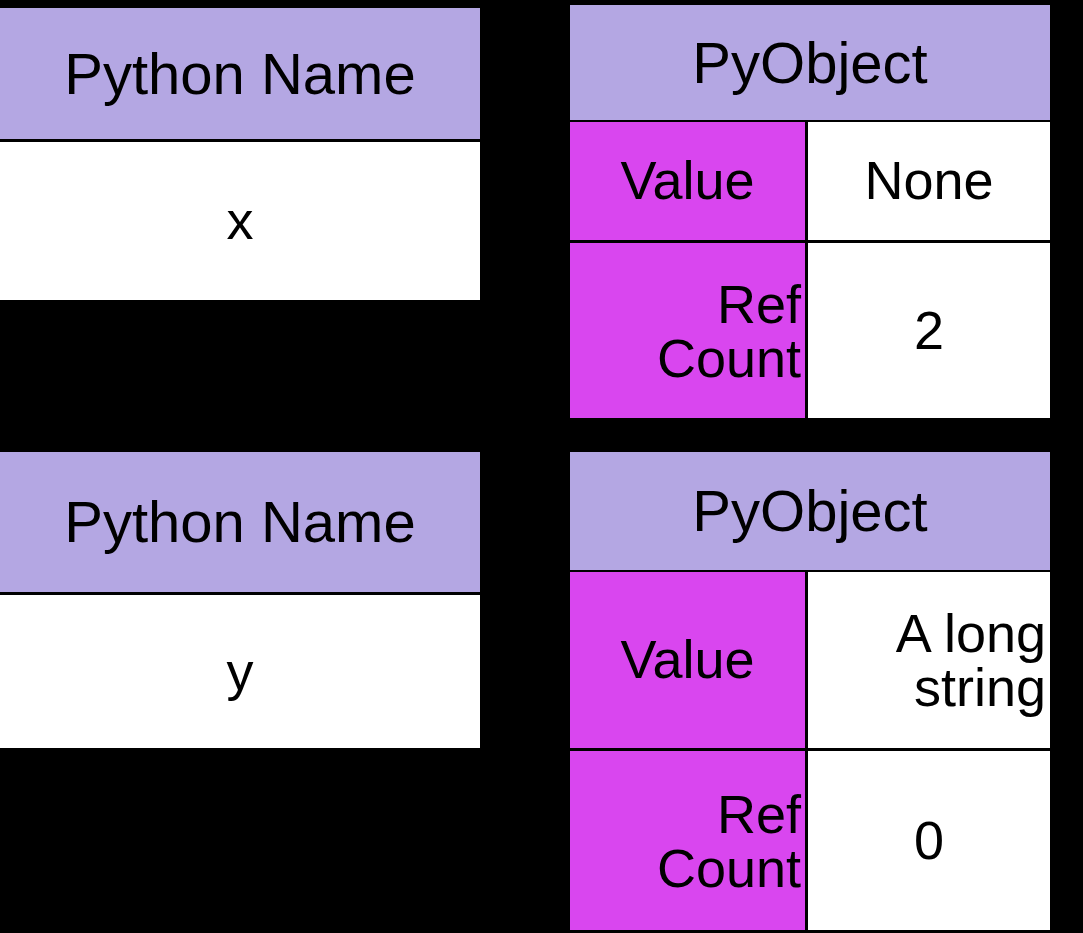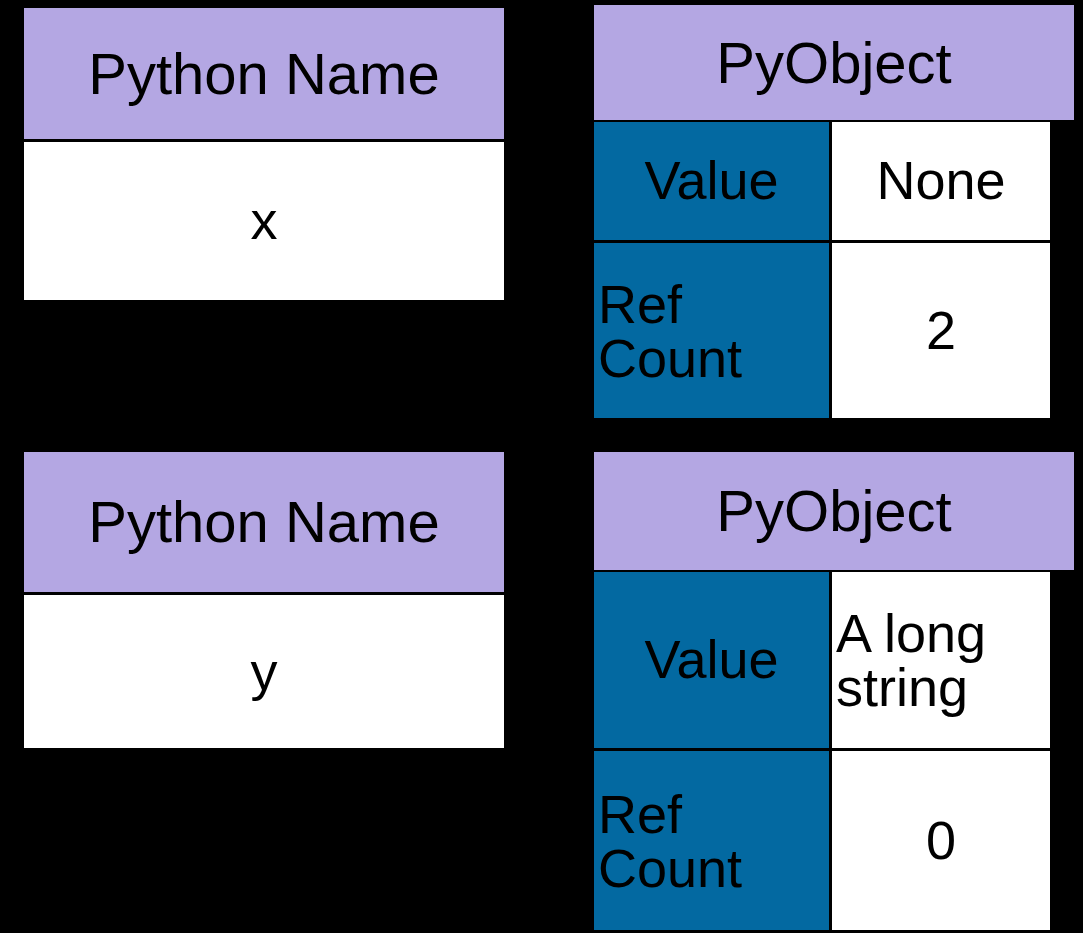--- a/index.html
+++ b/index.html
@@ -21,32 +21,31 @@
     box-sizing: border-box;
     background: #000000;
   }
 
   .cell {
     position: absolute;
     box-sizing: border-box;
     display: flex;
     align-items: center;
     justify-content: center;
-    text-align: left;
+    text-align: right;
     color: #000000;
     line-height: 1.02;
     overflow: hidden;
-    margin-left: 24px;
   }
 
   .hdr {
     background: #b4a7e3;
   }
   .lbl {
-    background: #0369a1;
+    background: #d946ef;
   }
   .val {
     background: #ffffff;
   }
 
   
   .name-table {
     width: 480px;
   }
   .name-table .cell {
@@ -79,21 +78,21 @@
     top: 0;
     font-size: 58px;
   }
   .obj-lbl {
     left: 0;
     width: 235px;
     font-size: 54px;
   }
   .obj-val {
     left: 238px;
-    width: 218px;
+    width: 242px;
     font-size: 54px;
   }
 
   #obj-table-none  { top: 5px;   height: 413px; }
   #obj-table-str   { top: 452px; height: 478px; }
 
   #obj-table-none .obj-hdr { height: 115px; }
   #obj-table-none .r-value { top: 117px; height: 118px; }
   #obj-table-none .r-ref   { top: 238px; height: 175px; }
 

